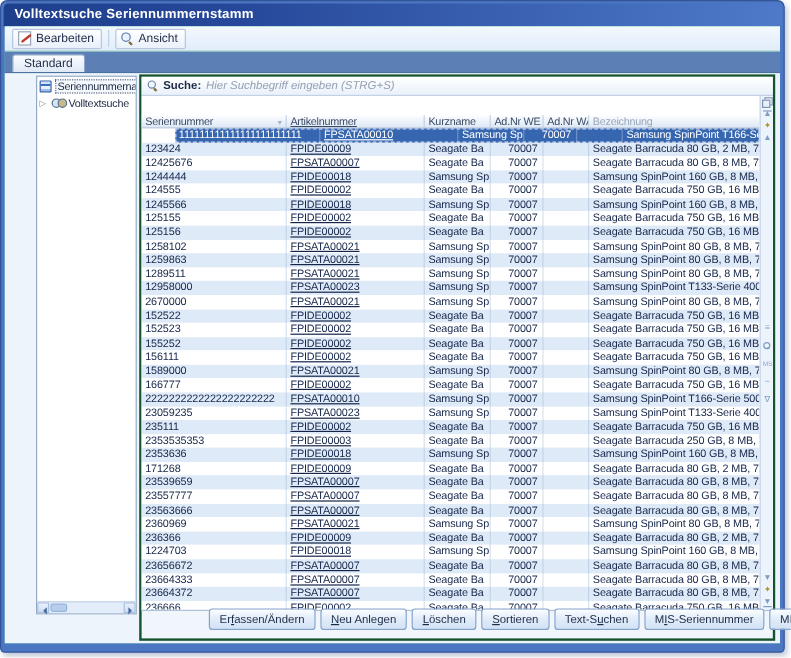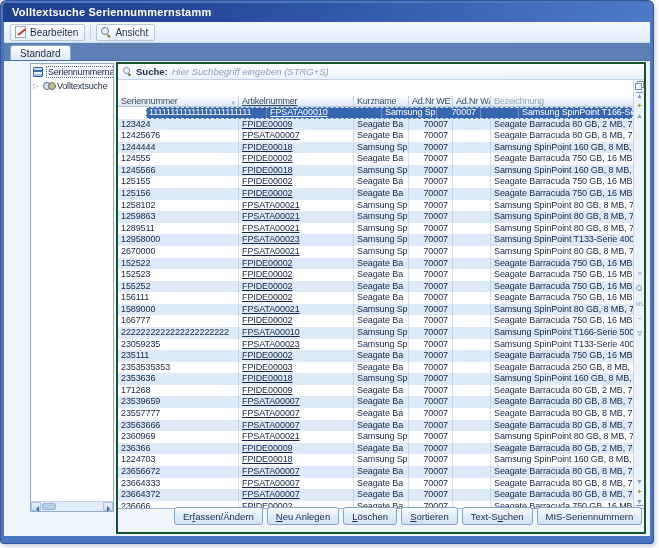--- a/index.html
+++ b/index.html
@@ -507,19 +507,20 @@
               <span class="sic bar-bottom" style="top: 418px;">▼</span>
             </div>
         </div>
 
         <div class="button-bar">
             <button class="abtn"><span>Er</span><span class="mn">f</span><span>assen/Ändern</span></button>
             <button class="abtn"><span></span><span class="mn">N</span><span>eu Anlegen</span></button>
             <button class="abtn"><span></span><span class="mn">L</span><span>öschen</span></button>
             <button class="abtn"><span></span><span class="mn">S</span><span>ortieren</span></button>
             <button class="abtn"><span>Text-S</span><span class="mn">u</span><span>chen</span></button>
+            <button class="abtn"><span>M</span><span class="mn">I</span><span>S-Seriennummer</span></button>
             <button class="abtn"><span>MIS-Seriennummern</span></button>
           </div>
 
       </div>
     </div>
   </div>
 </div>
 
 </body></html>

